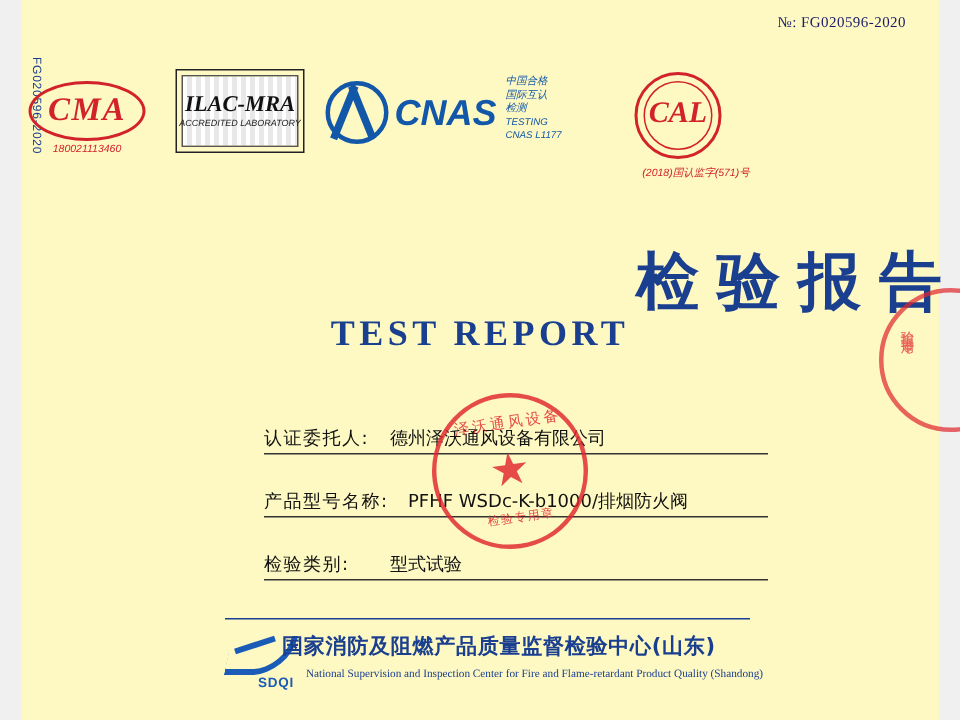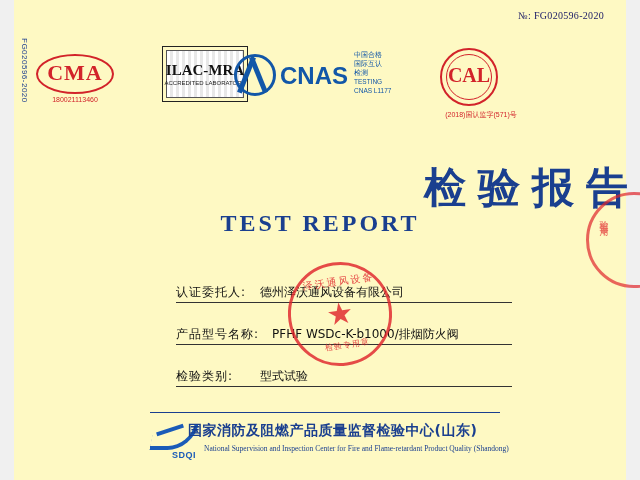--- a/index.html
+++ b/index.html
@@ -52,24 +52,25 @@
     color: #1a3d8f;
     writing-mode: vertical-rl;
     text-orientation: mixed;
     letter-spacing: 0.5px;
     font-family: "Liberation Sans", sans-serif;
   }
 
   
   .logos {
     position: absolute;
-    left: 34px;
+    left: 17px;
     top: 42px;
     width: 440px;
     height: 72px;
+    font-style: italic;
   }
 
   
   .cma {
     position: absolute;
     left: 0;
     top: 4px;
     width: 82px;
     height: 66px;
   }
@@ -103,21 +104,20 @@
     font-family: "Liberation Sans", sans-serif;
   }
 
   
   .ilac {
     position: absolute;
     left: 100px;
     top: 4px;
     width: 86px;
     height: 62px;
-    margin-left: 28px;
   }
   .ilac-border {
     position: absolute;
     left: 0; top: 0;
     width: 86px; height: 56px;
     border: 1.5px solid #222;
     box-sizing: border-box;
   }
   .ilac-inner {
     position: absolute;

